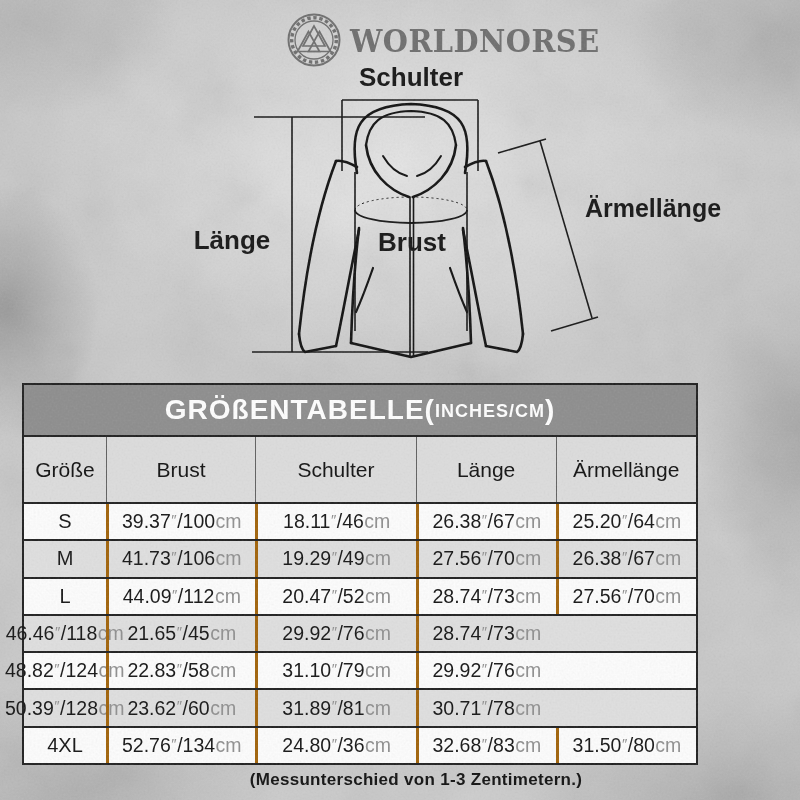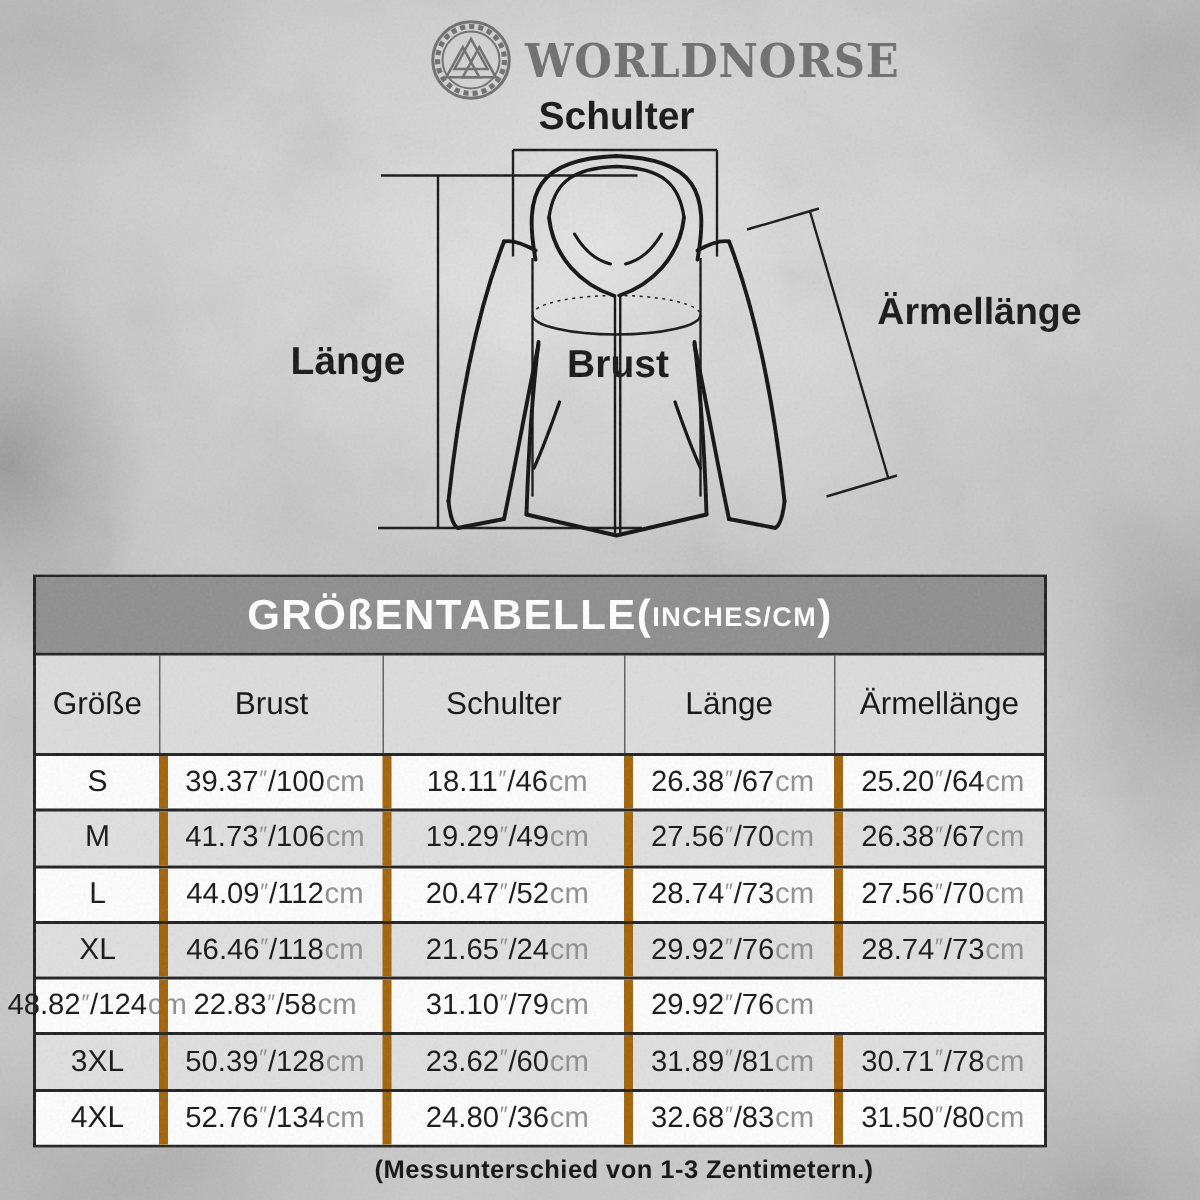--- a/index.html
+++ b/index.html
@@ -58,21 +58,21 @@
     font-size:21px;color:#101010;
   }
   .head-cell + .head-cell{border-left:1px solid #5f5f5f;}
   .tbody{flex:1 1 auto;display:flex;flex-direction:column;}
   .trow{flex:1 1 auto;border-top:2px solid var(--border,#1f1f1f);background:var(--row,#fdfdfd);}
   .trow.alt{background:var(--row-alt,#dfdfdf);}
   .cell{
     display:flex;align-items:center;justify-content:center;
     font-size:19.5px;color:var(--ink,#141414);white-space:nowrap;
   }
-  .cell + .cell{border-left:6px solid #a16207;}
+  .cell + .cell{border-left:3px solid #a16207;}
   .cell .num{color:var(--ink,#141414);}
   .cell .unit{color:var(--unit-text,#8f8f8f);padding:0 .5px;}
   .cell .unit.mark{font-size:15px;align-self:flex-start;padding-top:7px;}
   .size-cell{font-size:20px;}
 
   .footnote{
     left:16px;top:770px;width:800px;text-align:center;
     font-weight:bold;font-size:17px;color:#101010;letter-spacing:.3px;z-index:3;
   }
 </style>
@@ -264,33 +264,32 @@
           </div>
           <div class="cell">
             <span class="num">27.56</span>
             <span class="unit mark">″</span>
             <span class="num">/</span>
             <span class="num">70</span>
             <span class="unit">cm</span>
           </div>
         </div>
         <div class="grid-row trow alt">
-          <div class="cell size-cell">XL</div>
           <div class="cell">
             <span class="num">46.46</span>
             <span class="unit mark">″</span>
             <span class="num">/</span>
             <span class="num">118</span>
             <span class="unit">cm</span>
           </div>
           <div class="cell">
             <span class="num">21.65</span>
             <span class="unit mark">″</span>
             <span class="num">/</span>
-            <span class="num">24</span>
+            <span class="num">45</span>
             <span class="unit">cm</span>
           </div>
           <div class="cell">
             <span class="num">29.92</span>
             <span class="unit mark">″</span>
             <span class="num">/</span>
             <span class="num">76</span>
             <span class="unit">cm</span>
           </div>
           <div class="cell">
@@ -325,21 +324,20 @@
           </div>
           <div class="cell">
             <span class="num">29.92</span>
             <span class="unit mark">″</span>
             <span class="num">/</span>
             <span class="num">76</span>
             <span class="unit">cm</span>
           </div>
         </div>
         <div class="grid-row trow alt">
-          <div class="cell size-cell">3XL</div>
           <div class="cell">
             <span class="num">50.39</span>
             <span class="unit mark">″</span>
             <span class="num">/</span>
             <span class="num">128</span>
             <span class="unit">cm</span>
           </div>
           <div class="cell">
             <span class="num">23.62</span>
             <span class="unit mark">″</span>

